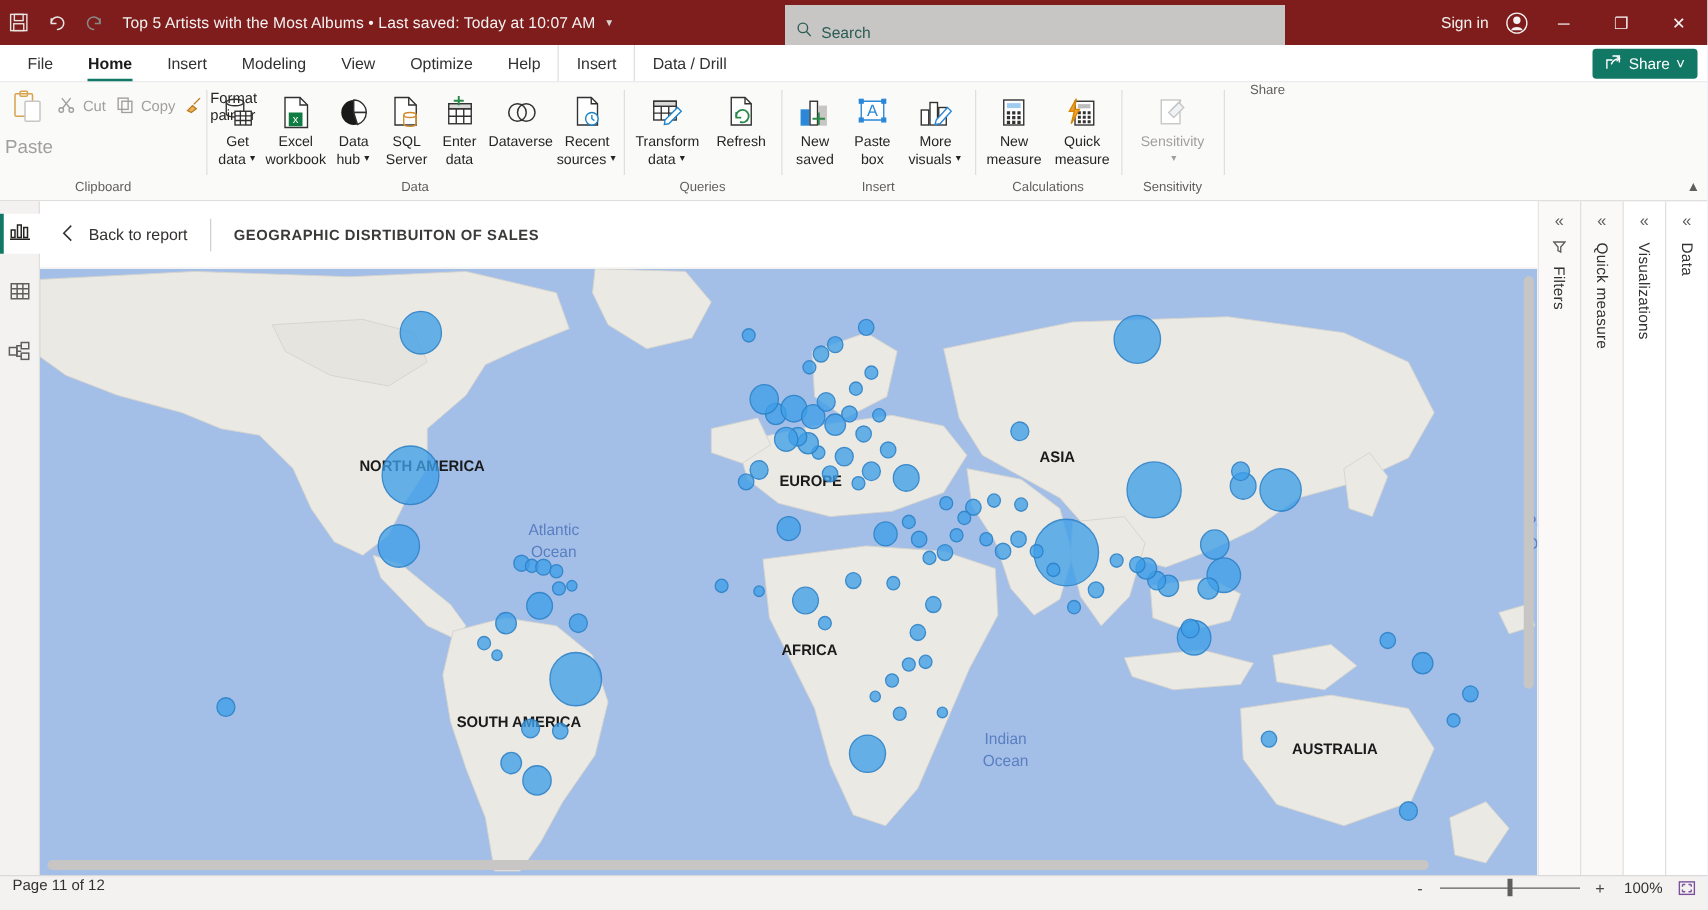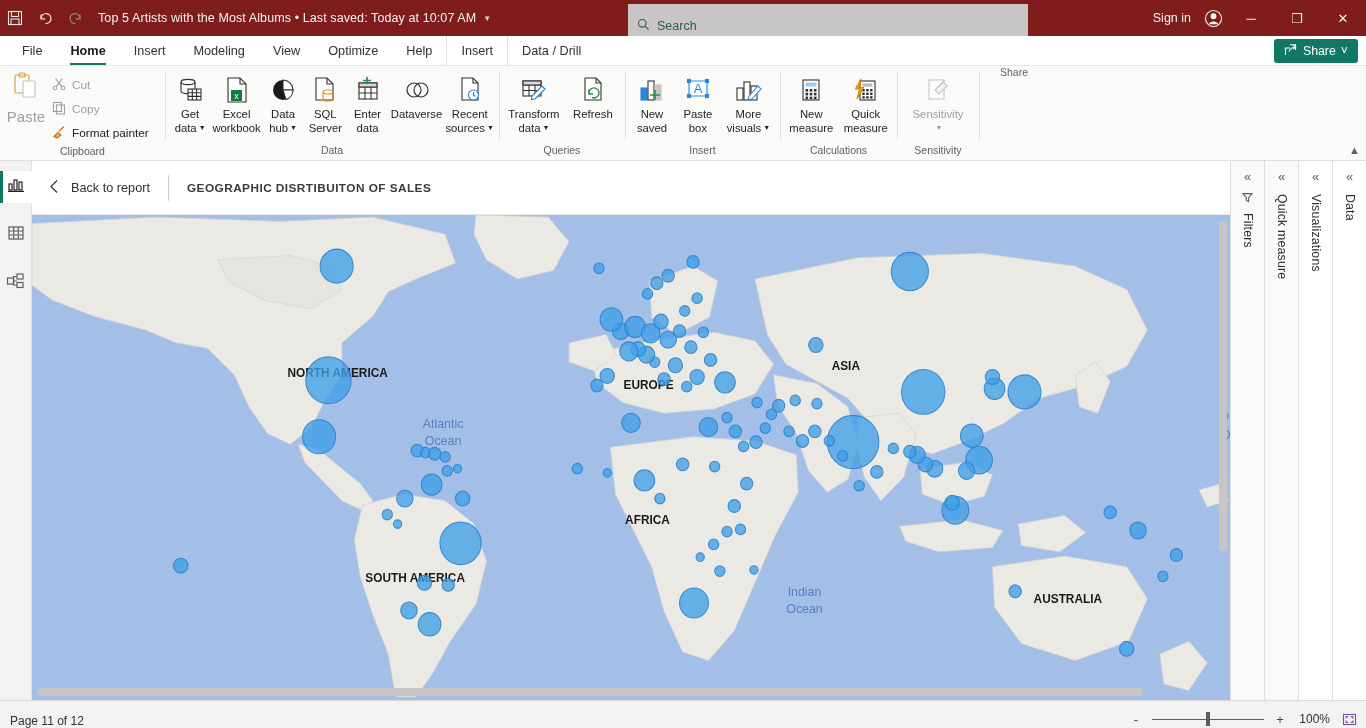--- a/index.html
+++ b/index.html
@@ -78,21 +78,21 @@
   .bigbtn .lb { font-size: 11.3px; color: #252423; line-height: 12.6px; margin-top: 1px; }
   .bigbtn.w60 { width: 60px; }
   .bigbtn.w66 { width: 66px; }
   .bigbtn.dis .lb { color: #a19f9d; }
   .caret-dn { font-size: 7px; vertical-align: middle; margin-left: 2px; }
   .clipgrp { display: flex; padding-top: 4px; }
   .paste {
     width: 44px; display: flex; flex-direction: column; align-items: center; text-align:center;
   }
   .paste .lb { font-size: 15px; color: #a19f9d; margin-top: 2px; }
-  .smallcol { display: flex; flex-direction: column; justify-content: flex-start; padding-top: 3px; }
+  .smallcol { display: flex; flex-direction: row; justify-content: flex-start; padding-top: 3px; }
   .smallbtn { display: flex; align-items: center; gap: 6px; height: 24px; padding: 0 4px; font-size: 11.8px; color: #252423; }
   .smallbtn.dis { color: #a19f9d; }
   .ribbon-collapse { position: absolute; right: 6px; bottom: 4px; color: #605e5c; font-size: 11px; }
 
   
   .body { display: flex; height: calc(728px - 36px - 30px - 95px - 28px); }
 
   .leftrail {
     width: 32px; background: #f3f2f1; border-right: 1px solid #e1dfdd;
     display: flex; flex-direction: column; align-items: center; padding-top: 10px; gap: 16px;
@@ -130,21 +130,21 @@
   .pane .chev { color: #605e5c; font-size: 13px; line-height: 14px; }
   .pane .vlabel {
     writing-mode: vertical-rl; font-size: 12.3px; color: #323130; margin-top: 10px;
     white-space: nowrap; letter-spacing: .2px;
   }
   .pane .vicon { writing-mode: vertical-rl; margin-top: 8px; color: #605e5c; }
 
   
   .statusbar {
     height: 28px; background: #f3f2f1; border-top: 1px solid #d9d9d9;
-    display: flex; align-items: flex-end; padding: 0 10px; position: relative;
+    display: flex; align-items: flex-start; padding: 0 10px; position: relative;
   }
   .pagelabel { font-size: 12px; color: #323130; }
   .status-right { position: absolute; right: 8px; display: flex; align-items: center; gap: 10px; }
   .zminus, .zplus { font-size: 13px; color: #484644; width: 12px; text-align: center; }
   .zslider { width: 112px; height: 14px; position: relative; display: flex; align-items: center; }
   .zslider .track { position: absolute; left: 0; right: 0; height: 1px; background: #605e5c; }
   .zslider .knob { position: absolute; left: 50%; margin-left: -2px; width: 4px; height: 14px; background: #605e5c; }
   .zlevel { font-size: 12px; color: #323130; min-width: 34px; text-align: right; }
   .fitbtn { width: 18px; height: 18px; display: flex; align-items: center; justify-content: center; color: #7a4f9e; }
 </style>

